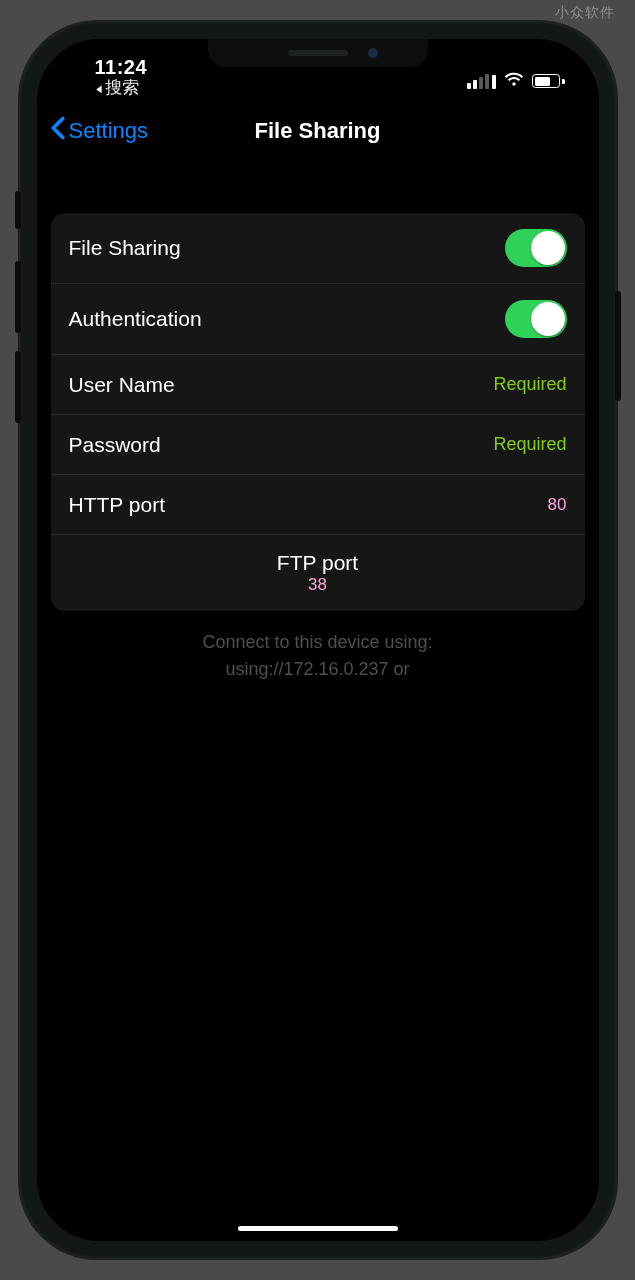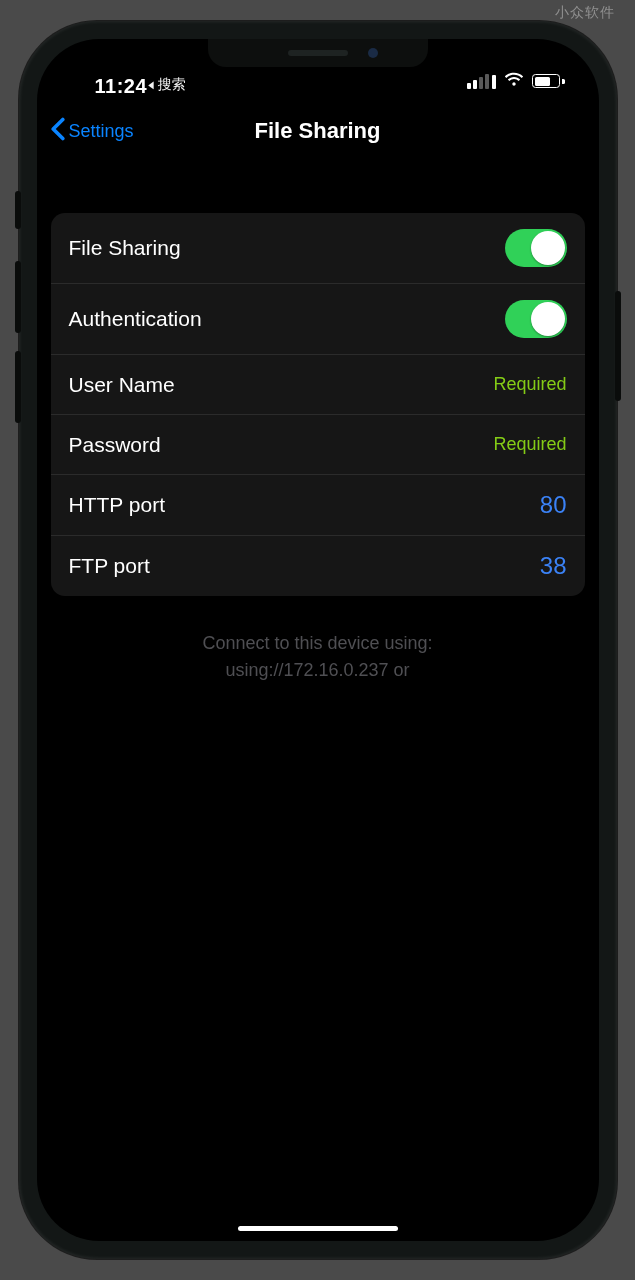--- a/index.html
+++ b/index.html
@@ -62,23 +62,23 @@
     .side-btn.vd   { left:-4px; top:330px; width:6px; height:72px; }
     .side-btn.pwr  { right:-4px; top:270px; width:6px; height:110px; }
 
     .status-bar {
       height: 60px;
       display: flex;
       align-items: flex-end;
       padding: 0 28px 2px 28px;
       color: #fff;
     }
-    .status-left { flex:1; display:flex; flex-direction:row; line-height:1.05; padding-left: 30px; }
+    .status-left { flex:1; display:flex; flex-direction:column; line-height:1.05; padding-left: 30px; }
     .status-time { font-size: 20px; font-weight: 600; letter-spacing: 0.5px; }
-    .status-back { font-size: 14px; opacity: 0.95; margin-top: 1px; }
+    .status-back { font-size: 17px; opacity: 0.95; margin-top: 1px; }
     .status-back::before { content: "◀"; font-size: 10px; margin-right: 3px; display:inline-block; transform:translateY(-1px) scaleX(0.7); }
     .status-right { display:flex; align-items:center; gap:8px; padding-right: 6px; padding-bottom:4px;}
     .sig-bars { display:flex; gap:2px; align-items:flex-end; position:relative;}
     .sig-bars span { width:4px; background:#fff; border-radius:1px;}
     .sig-bars span:nth-child(1){height:6px;}
     .sig-bars span:nth-child(2){height:9px;}
     .sig-bars span:nth-child(3){height:12px; background:rgba(255,255,255,0.35);}
     .sig-bars span:nth-child(4){height:15px; background:rgba(255,255,255,0.35);}
     .sig-excl { font-size:12px; margin-left:1px;}
     .wifi-icon svg { width:20px; height:20px; }
@@ -89,21 +89,21 @@
 
     .nav-bar {
       height: 64px;
       display:flex;
       align-items:center;
       position:relative;
       padding: 0 12px;
     }
     .nav-back {
       color:#0a84ff;
-      font-size: 18px;
+      font-size: 22px;
       display:flex;
       align-items:center;
       gap: 2px;
       font-weight: 400;
     }
     .nav-back .chevron svg{ width:18px; height:24px; }
     .nav-title {
       position:absolute;
       left:50%;
       transform:translateX(-50%);
@@ -119,36 +119,36 @@
       overflow:hidden;
     }
     .row {
       display:flex;
       align-items:center;
       justify-content:space-between;
       padding: 16px 18px;
       min-height: 60px;
       border-bottom: 1px solid rgba(255,255,255,0.09);
     }
-    .row:last-child { border-bottom:none; }
+    .row:last-child { border-bottom:none;flex-direction:column; }
     .row-label { color:#fff; font-size:21px; }
-    .row-value { color:#3b82f6; font-size:24px; }
+    .row-value { color:#f9a8d4; font-size:17px; }
     .row-placeholder { color:#84cc16; font-size:18px; }
 
     .ios-switch {
       width: 62px; height: 38px; border-radius: 19px; position:relative;
     }
     .ios-switch.on { background:#30d158; }
     .ios-switch .knob {
       position:absolute; width:34px; height:34px; border-radius:50%; background:#fff;
       top:2px; right:2px; box-shadow: 0 1px 2px rgba(0,0,0,0.35);
     }
 
     .footer-text {
-      margin-top: 34px;
+      margin-top: 18px;
       text-align:center;
       color:#4f4f53;
       font-size: 18px;
       line-height: 1.5;
       padding: 0 40px;
     }
 
     .home-indicator {
       position:absolute;
       bottom: 10px;

